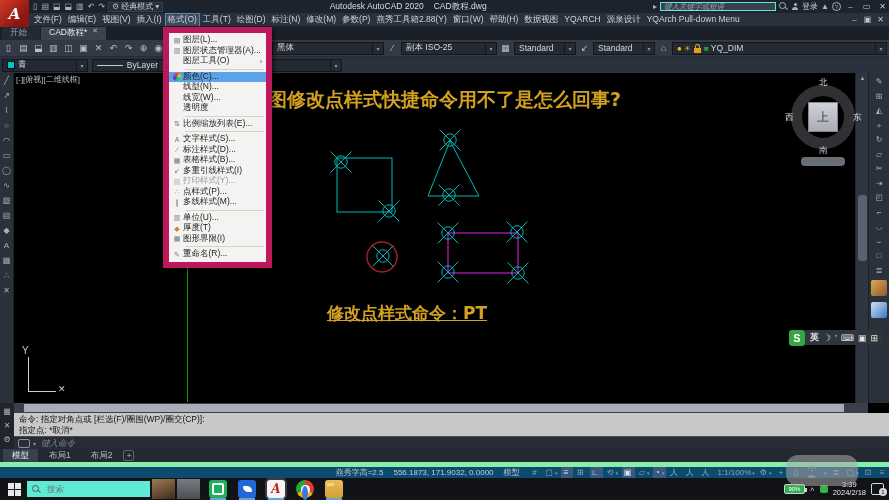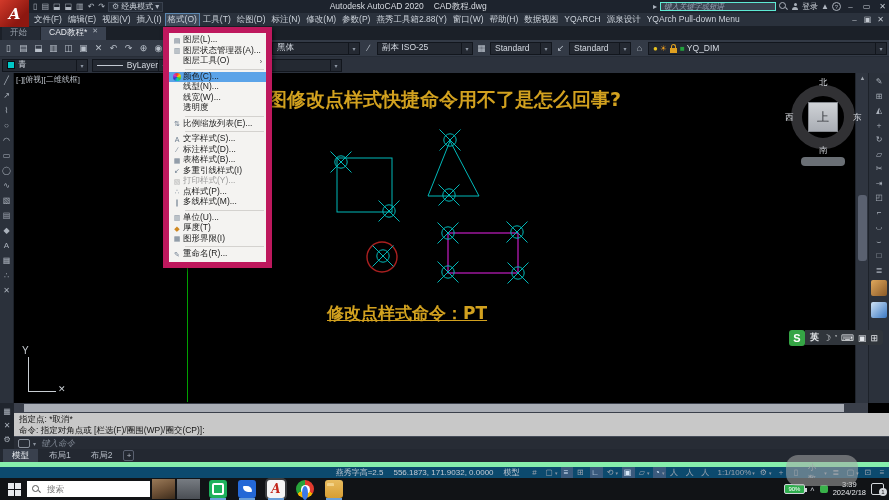--- a/index.html
+++ b/index.html
@@ -136,21 +136,21 @@
     padding:0 2px;color:#9ba3ae;font-size:8px;gap:1px;}
   .sb-item.active{background:#3a5a7d;color:#d7e7f8;}
   .sb-c{font-size:5px;color:#8e97a4;}
 
   
   .taskbar{position:absolute;left:0;top:478px;width:889px;height:22px;background:#111316;
     display:flex;align-items:center;z-index:40;}
   .tb-start{width:27px;height:22px;display:flex;align-items:center;justify-content:center;}
   .winlogo{width:6px;height:6px;background:#e8eaed;box-shadow:7px 0 #e8eaed,0 7px #e8eaed,7px 7px #e8eaed;
     margin:-6px 6px 0 0;}
-  .tb-search{width:123px;height:16px;background:#ffffff;display:flex;align-items:center;gap:4px;padding:0 5px;}
+  .tb-search{width:123px;height:16px;background:#5eead4;display:flex;align-items:center;gap:4px;padding:0 5px;}
   .tb-search .mag::before{border-color:#555;}
   .tb-search .mag::after{background:#555;}
   .tb-search input{border:none;background:transparent;outline:none;font-size:8.5px;color:#333;width:80px;
     font-family:"Liberation Sans",sans-serif;}
   .thumb{width:23px;height:20px;margin-left:2px;}
   .thumb-person{background:linear-gradient(160deg,#9a7a58 0%,#6b4f35 55%,#3c2c1c 100%);}
   .thumb-tower{background:linear-gradient(180deg,#777c82 0%,#4a4e54 100%);}
   .tb-apps{display:flex;align-items:center;gap:11px;margin-left:9px;}
   .tb-app{position:relative;width:18px;height:18px;border-radius:3px;display:flex;align-items:center;justify-content:center;}
   .tb-app::after{content:"";position:absolute;bottom:-2px;left:1px;right:1px;height:2px;background:#6a9fd8;}
@@ -298,21 +298,21 @@
         <span class="tb-ic">⊕</span>
         <span class="tb-ic">◉</span>
         <span class="tb-ic">≡</span>
         <span class="tb-ic">⌗</span>
         <span class="tb-ic">▦</span>
         <span class="tb-ic">◨</span>
         <span class="tb-ic">▩</span>
         <span class="tb-ic">?</span>
       </div>
     <span class="tb-ic">A</span>
-    <div class="combo" style="width:88px;">
+    <div class="combo" style="width:112px;">
       <span>黑体</span>
       <span class="cbo-arrow">▾</span>
     </div>
     <span class="tb-ic">∕</span>
     <div class="combo" style="width:96px;">
       <span>副本 ISO-25</span>
       <span class="cbo-arrow">▾</span>
     </div>
     <span class="tb-ic">▦</span>
     <div class="combo" style="width:62px;">
@@ -449,22 +449,22 @@
   </div>
 
   <div class="cmd-strip">
 
   <span class="pal-ic">▦</span>
       <span class="pal-ic">✕</span>
       <span class="pal-ic">⚙</span>
     </div>
   <div class="cmd-history">
 
-  <div>指定点: *取消*</div>
-      <div>命令: 指定对角点或 [栏选(F)/圈围(WP)/圈交(CP)]:</div>
+  <div>命令: 指定对角点或 [栏选(F)/圈围(WP)/圈交(CP)]:</div>
+      <div>指定点: *取消*</div>
     </div>
   <div class="cmd-input">
     <span class="ci-box"></span>
     <span class="ci-caret">▾</span>
     <input class="cmd-field" placeholder="键入命令" style="">
   </div>
 
   <div class="laytabs">
     <div style="display:flex;gap:2px;">
 

